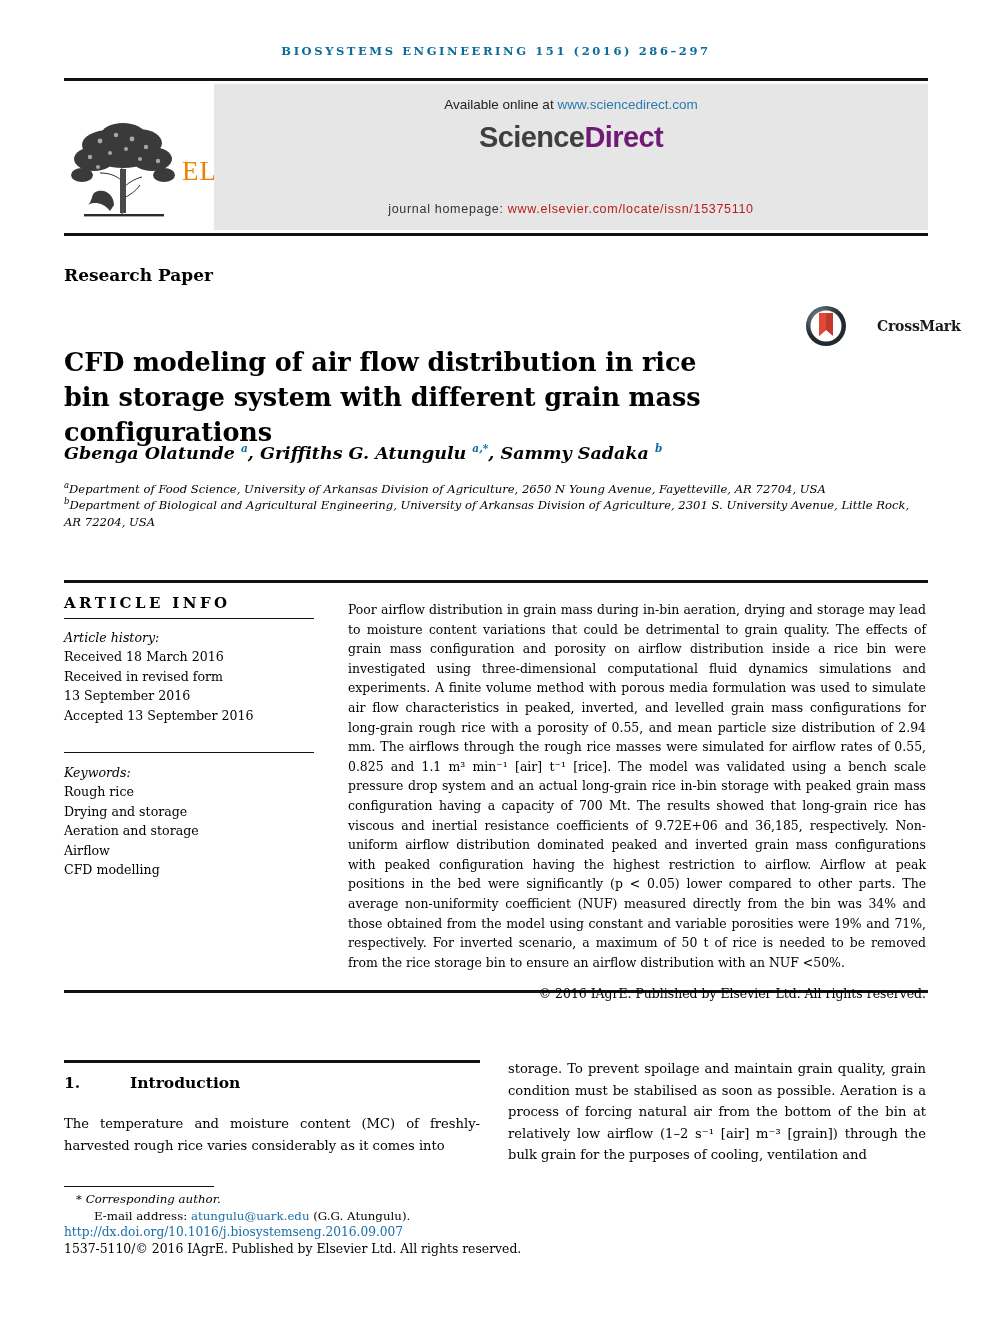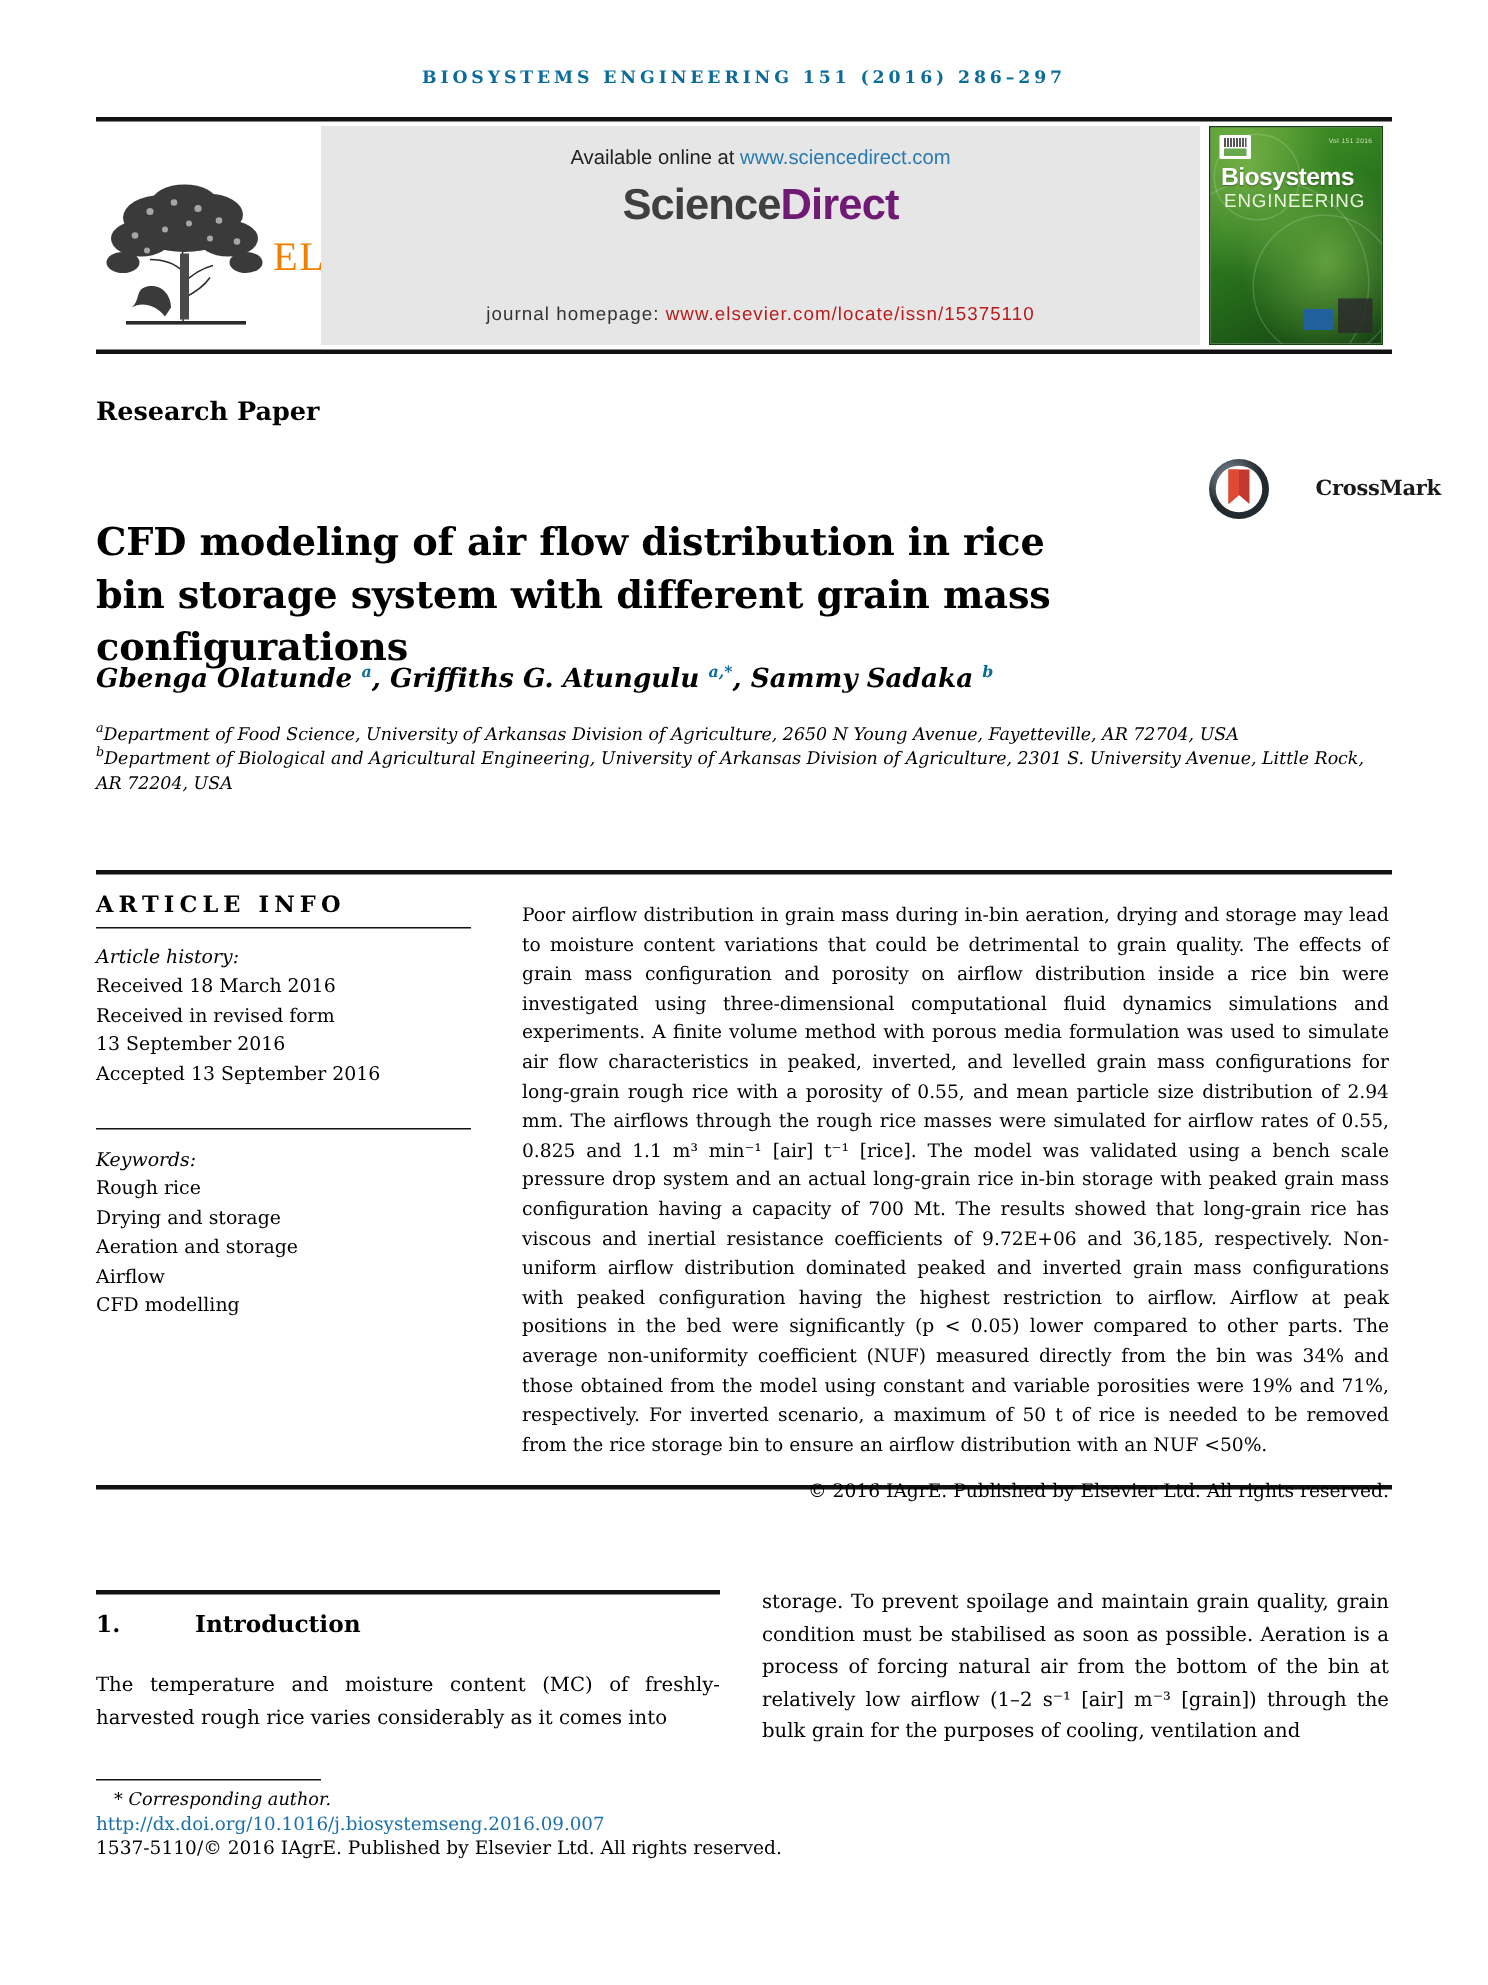--- a/index.html
+++ b/index.html
@@ -293,36 +293,20 @@
       </div>
       <div class="elsevier-word">ELSEVIER</div>
     </div>
 
     <div class="sd-cell">
       <div class="avail"><span>Available online at </span><a class="link" href="#">www.sciencedirect.com</a></div>
       <div class="sd-logo"><span class="sd-sci">Science</span><span class="sd-dir">Direct</span></div>
       <div class="homepage"><span>journal homepage: </span><span class="hp-url">www.elsevier.com/locate/issn/15375110</span></div>
     </div>
 
-    <div class="cover-cell">
-      <div class="cover">
-        <div class="ring r2"></div>
-        <div class="ring r1"></div>
-        <div class="ring r3"></div>
-        <div class="cels">
-            <div class="ct"></div>
-            <div class="cb"></div>
-          </div>
-        <div class="cissue">Vol 151 2016</div>
-        <div class="ctitle">Biosystems</div>
-        <div class="csub">ENGINEERING</div>
-        <div class="cbadge2"></div>
-        <div class="cbadge"></div>
-      </div>
-    </div>
   </div>
 
   <div class="arttype">Research Paper</div>
   <h1 class="title">CFD modeling of air flow distribution in rice bin storage system with different grain mass configurations</h1>
 
   <div class="crossmark">
     <svg class="cm-badge" viewBox="0 0 42 42">
       <defs>
         <radialGradient id="cmg" cx="35%" cy="30%">
           <stop offset="0%" stop-color="#7f8a92"></stop>
@@ -372,17 +356,18 @@
   </div>
 
   <div class="sec-rule"></div>
   <h2 class="sec-head"><span class="num">1.</span><span>Introduction</span></h2>
   <div class="col-left">The temperature and moisture content (MC) of freshly-harvested rough rice varies considerably as it comes into</div>
   <div class="col-right">storage. To prevent spoilage and maintain grain quality, grain condition must be stabilised as soon as possible. Aeration is a process of forcing natural air from the bottom of the bin at relatively low airflow (1–2 s⁻¹ [air] m⁻³ [grain]) through the bulk grain for the purposes of cooling, ventilation and</div>
 
   <div class="fn-rule"></div>
   <div class="footnote">
     <div class="corr"><span class="star">*</span> <span>Corresponding author.</span></div>
+    <div class="email"><span>E-mail address: </span><a class="link" href="#">atungulu@uark.edu</a><span> (G.G. Atungulu).</span></div>
     <div class="doi">http://dx.doi.org/10.1016/j.biosystemseng.2016.09.007</div>
     <div class="issn">1537-5110/© 2016 IAgrE. Published by Elsevier Ltd. All rights reserved.</div>
   </div>
 
 </div>
 
 </body></html>

